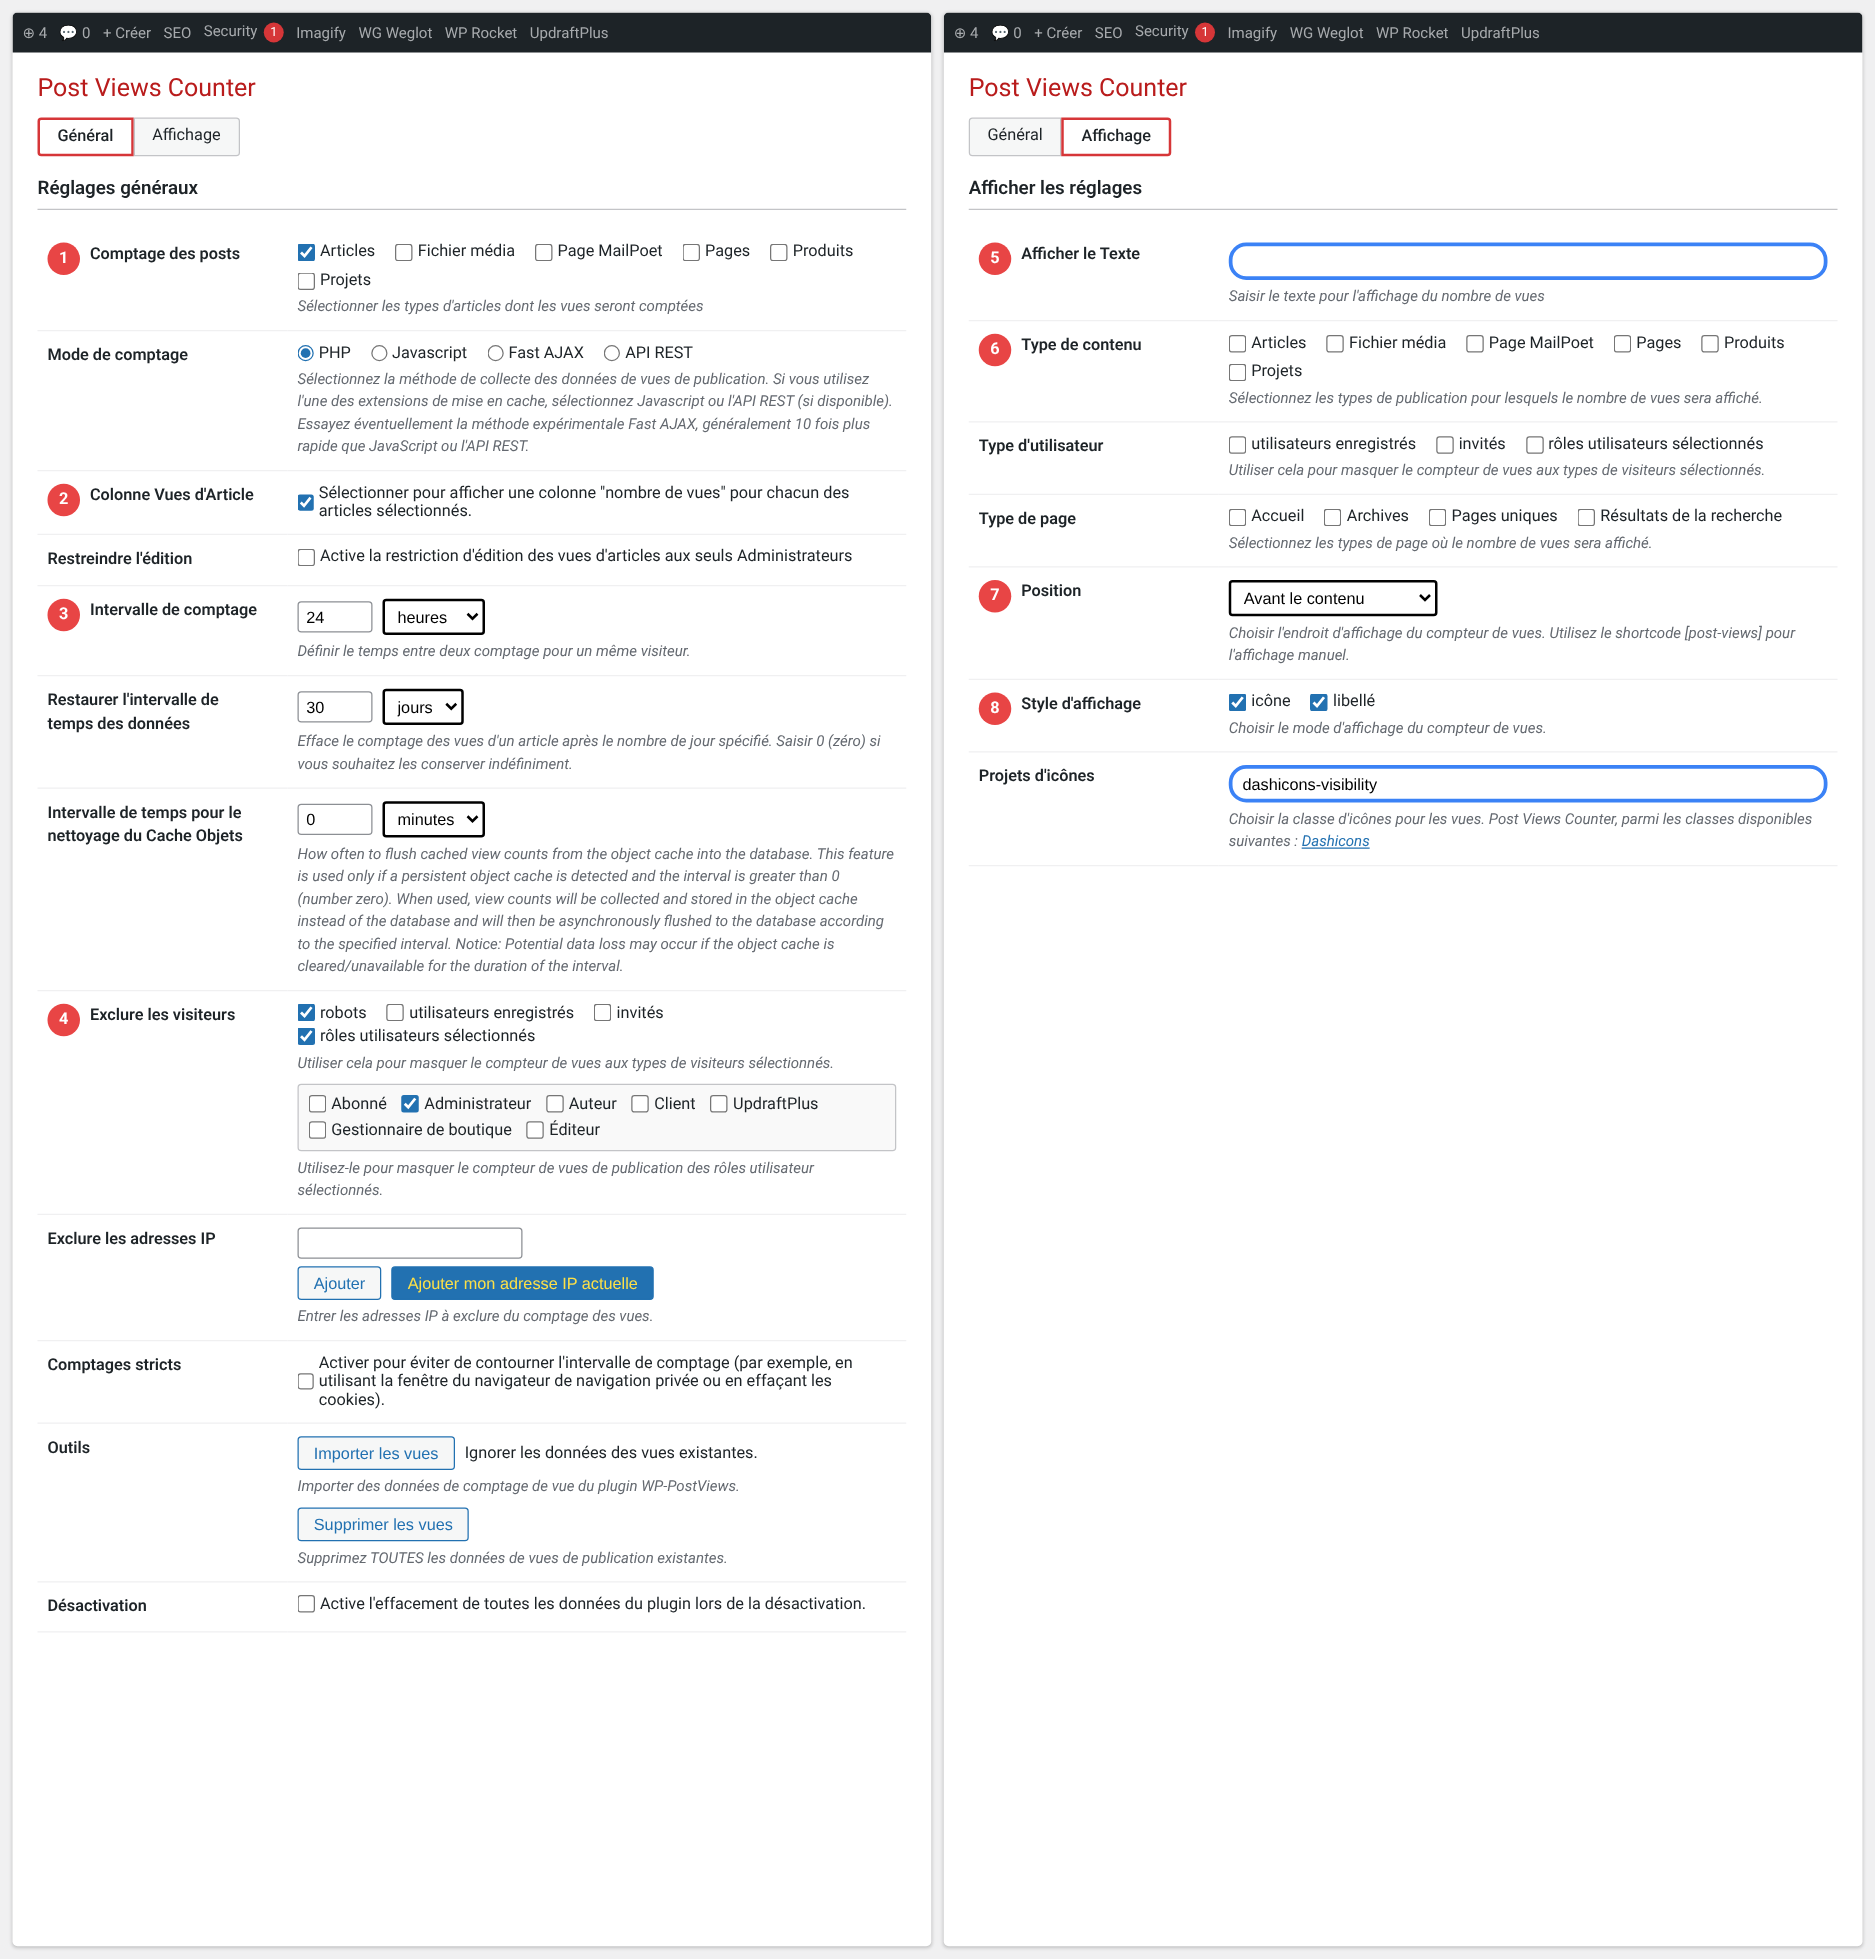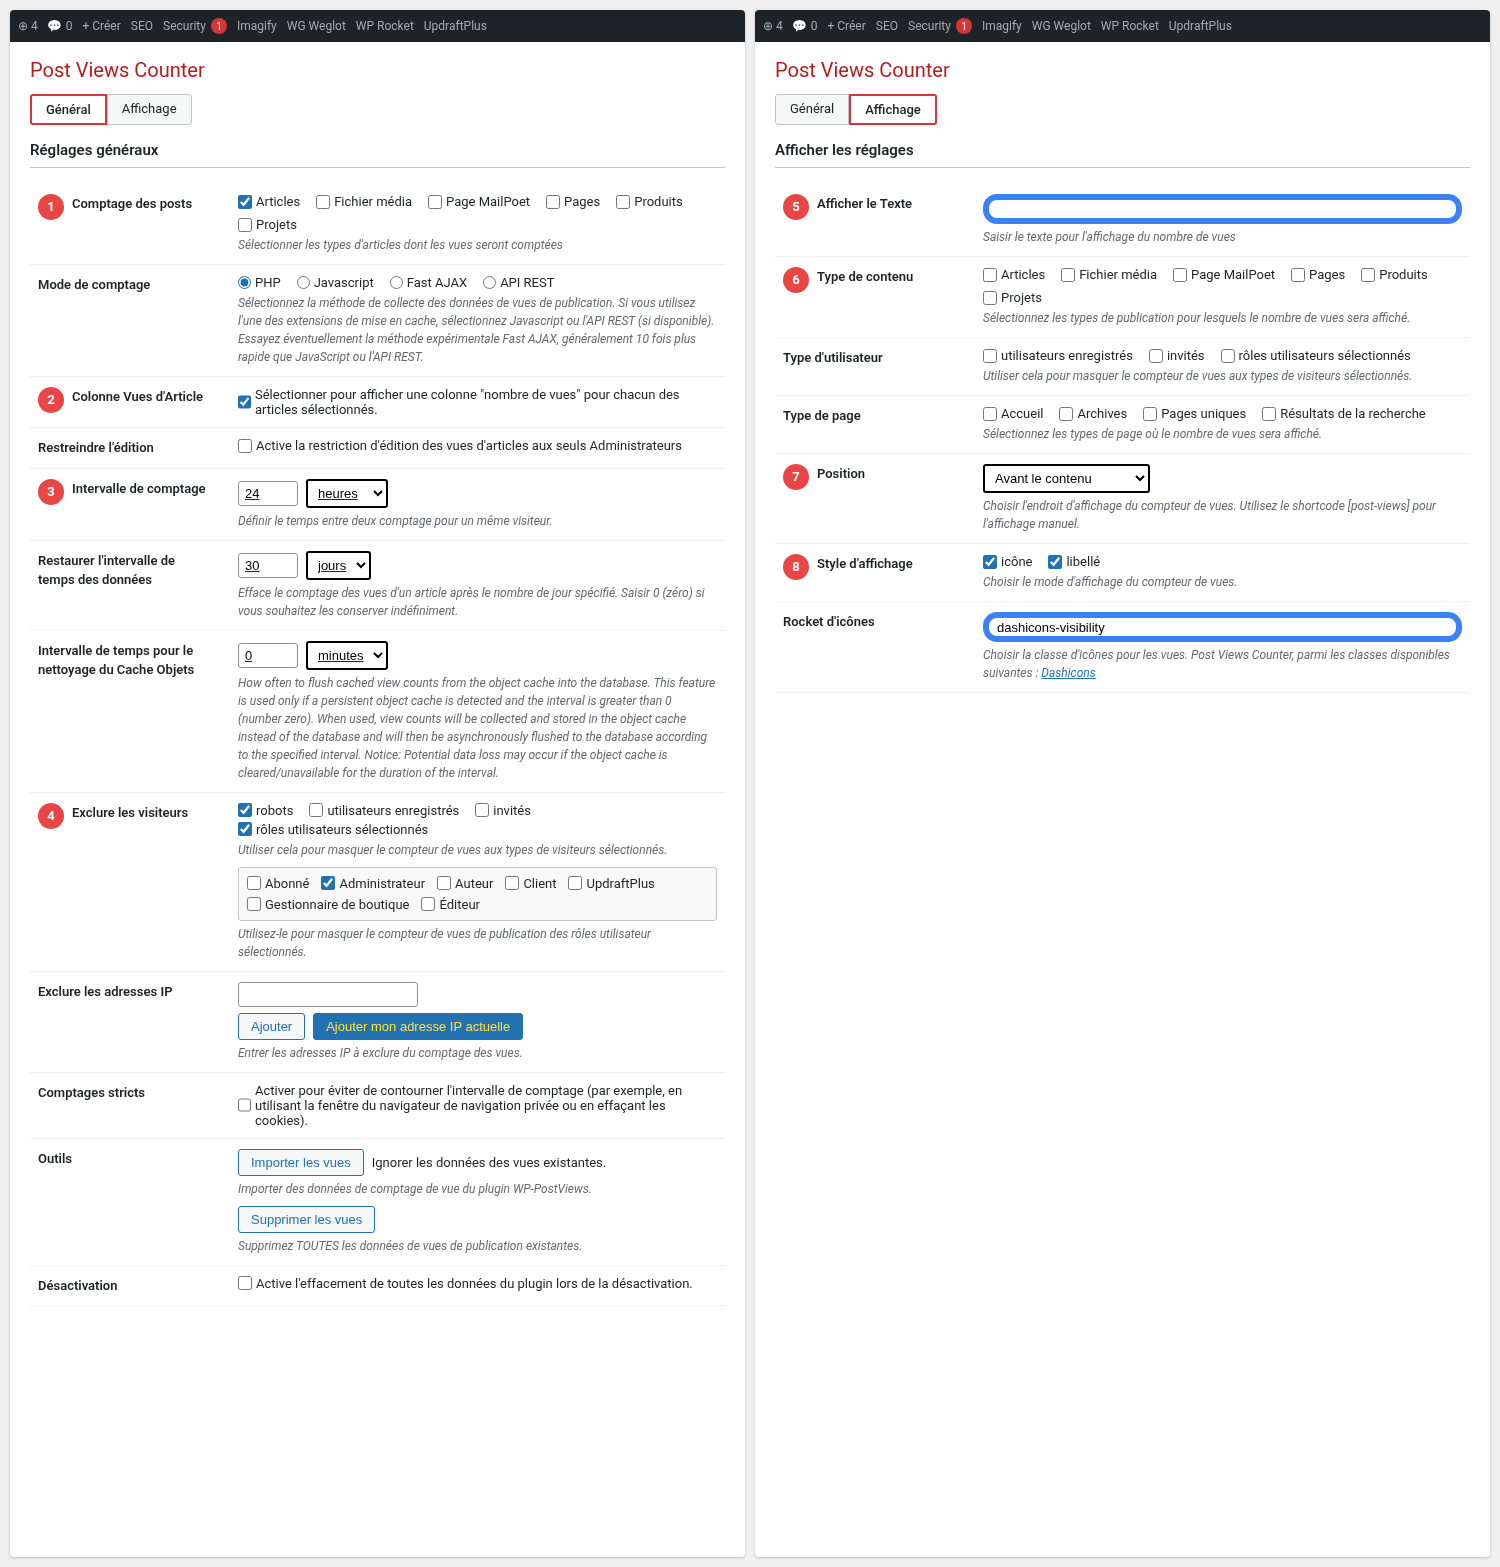--- a/index.html
+++ b/index.html
@@ -134,21 +134,21 @@
     .input-number {
       width: 60px;
       padding: 4px 6px;
       border: 1px solid #8c8f94;
       border-radius: 3px;
       font-size: 13px;
     }
     .input-text {
       width: 100%;
       padding: 4px 8px;
-      border: 6px solid #3b82f6;
+      border: 3px solid #3b82f6;
       border-radius: 14px;
       font-size: 13px;
       height: 30px;
     }
     .select-field {
       padding: 4px 6px;
       border: 2px solid #000000;
       border-radius: 3px;
       font-size: 13px;
       background: #fff;
@@ -228,21 +228,20 @@
     .save-row {
       display: flex;
       gap: 10px;
       margin-top: 16px;
       flex-wrap: wrap;
     }
     .inline-row {
       display: flex;
       gap: 8px;
       align-items: center;
-      text-decoration: underline;
     }
   </style>
 </head>
 <body>
 
 <div class="panel">
 
   <div class="admin-bar">
     <span>⊕ 4</span>
     <span>💬 0</span>
@@ -676,21 +675,21 @@
             <label class="checkbox-label">
                   <input type="checkbox" checked="" style=""> 
                   <span>libellé</span>
                 </label>
           </div>
           <p class="description">Choisir le mode d'affichage du compteur de vues.</p>
         </td>
       </tr>
 
       <tr>
-        <td>Rocket d'icônes</td>
+        <td>Projets d'icônes</td>
         <td>
           <input class="input-text" type="text" value="dashicons-visibility" style="">
           <p class="description">
             <span>Choisir la classe d'icônes pour les vues. Post Views Counter, parmi les classes disponibles suivantes :</span>
             <a class="link">Dashicons</a>
           </p>
         </td>
       </tr>
     </tbody>
       </table>

